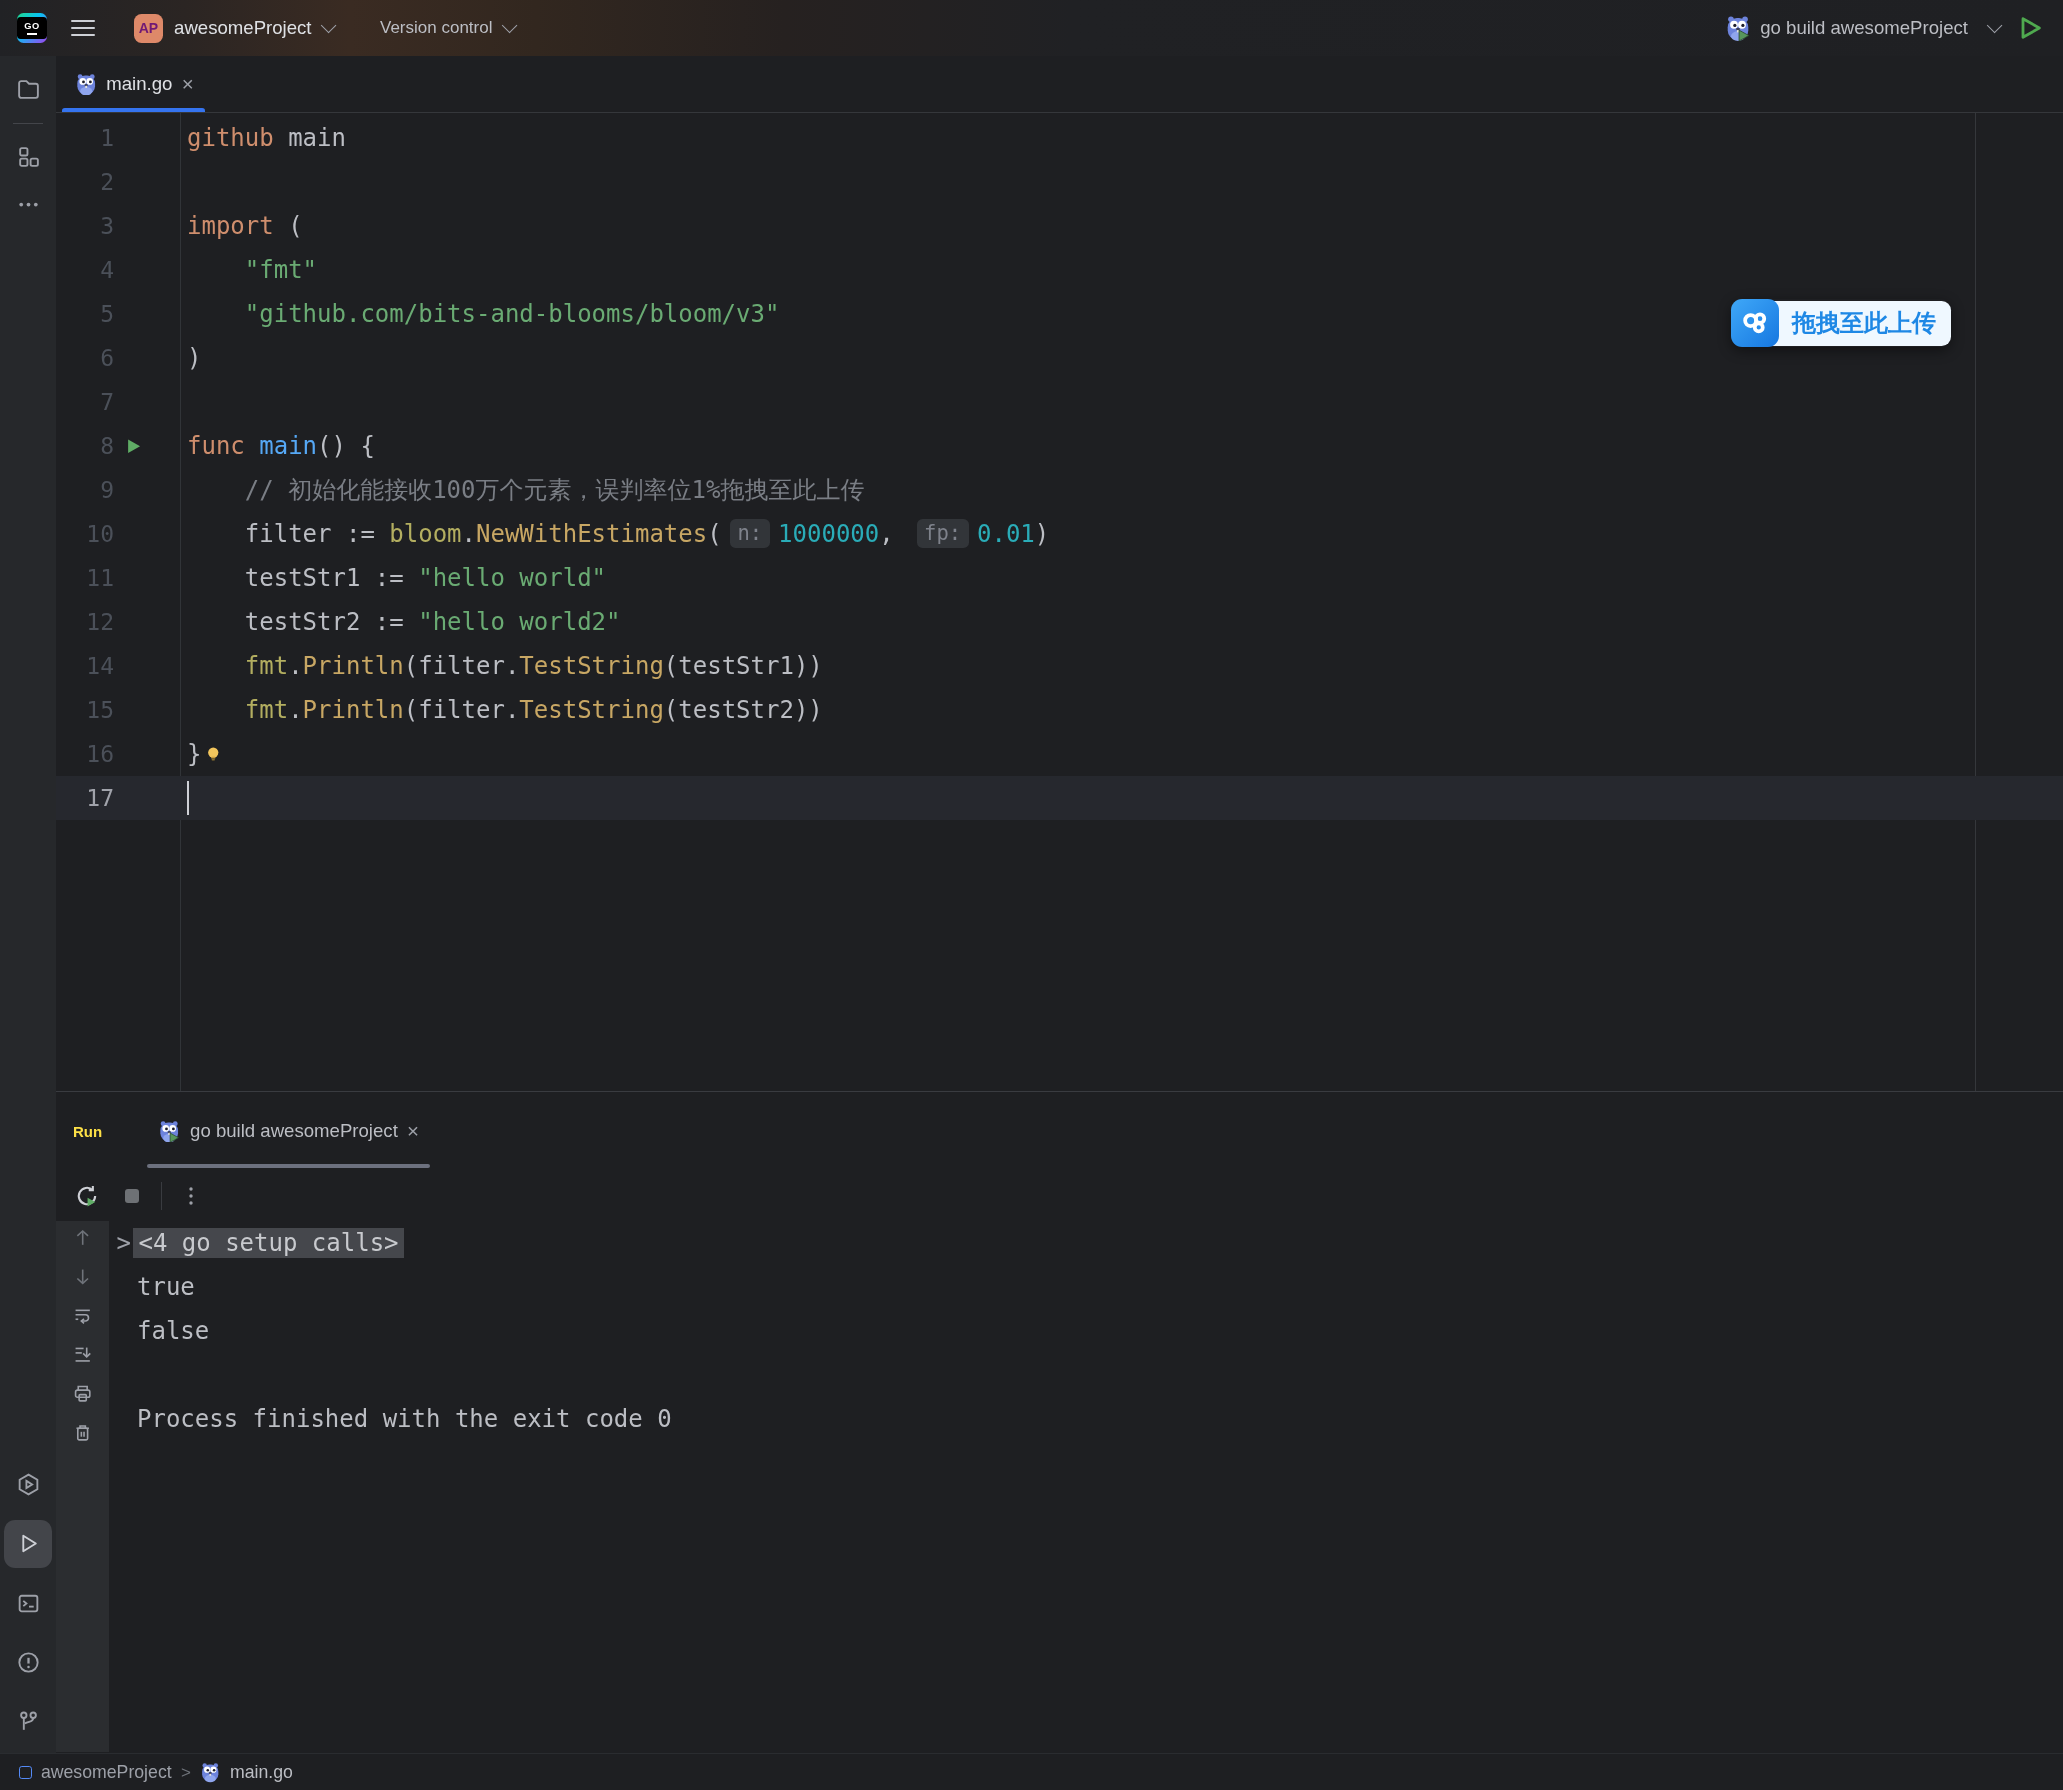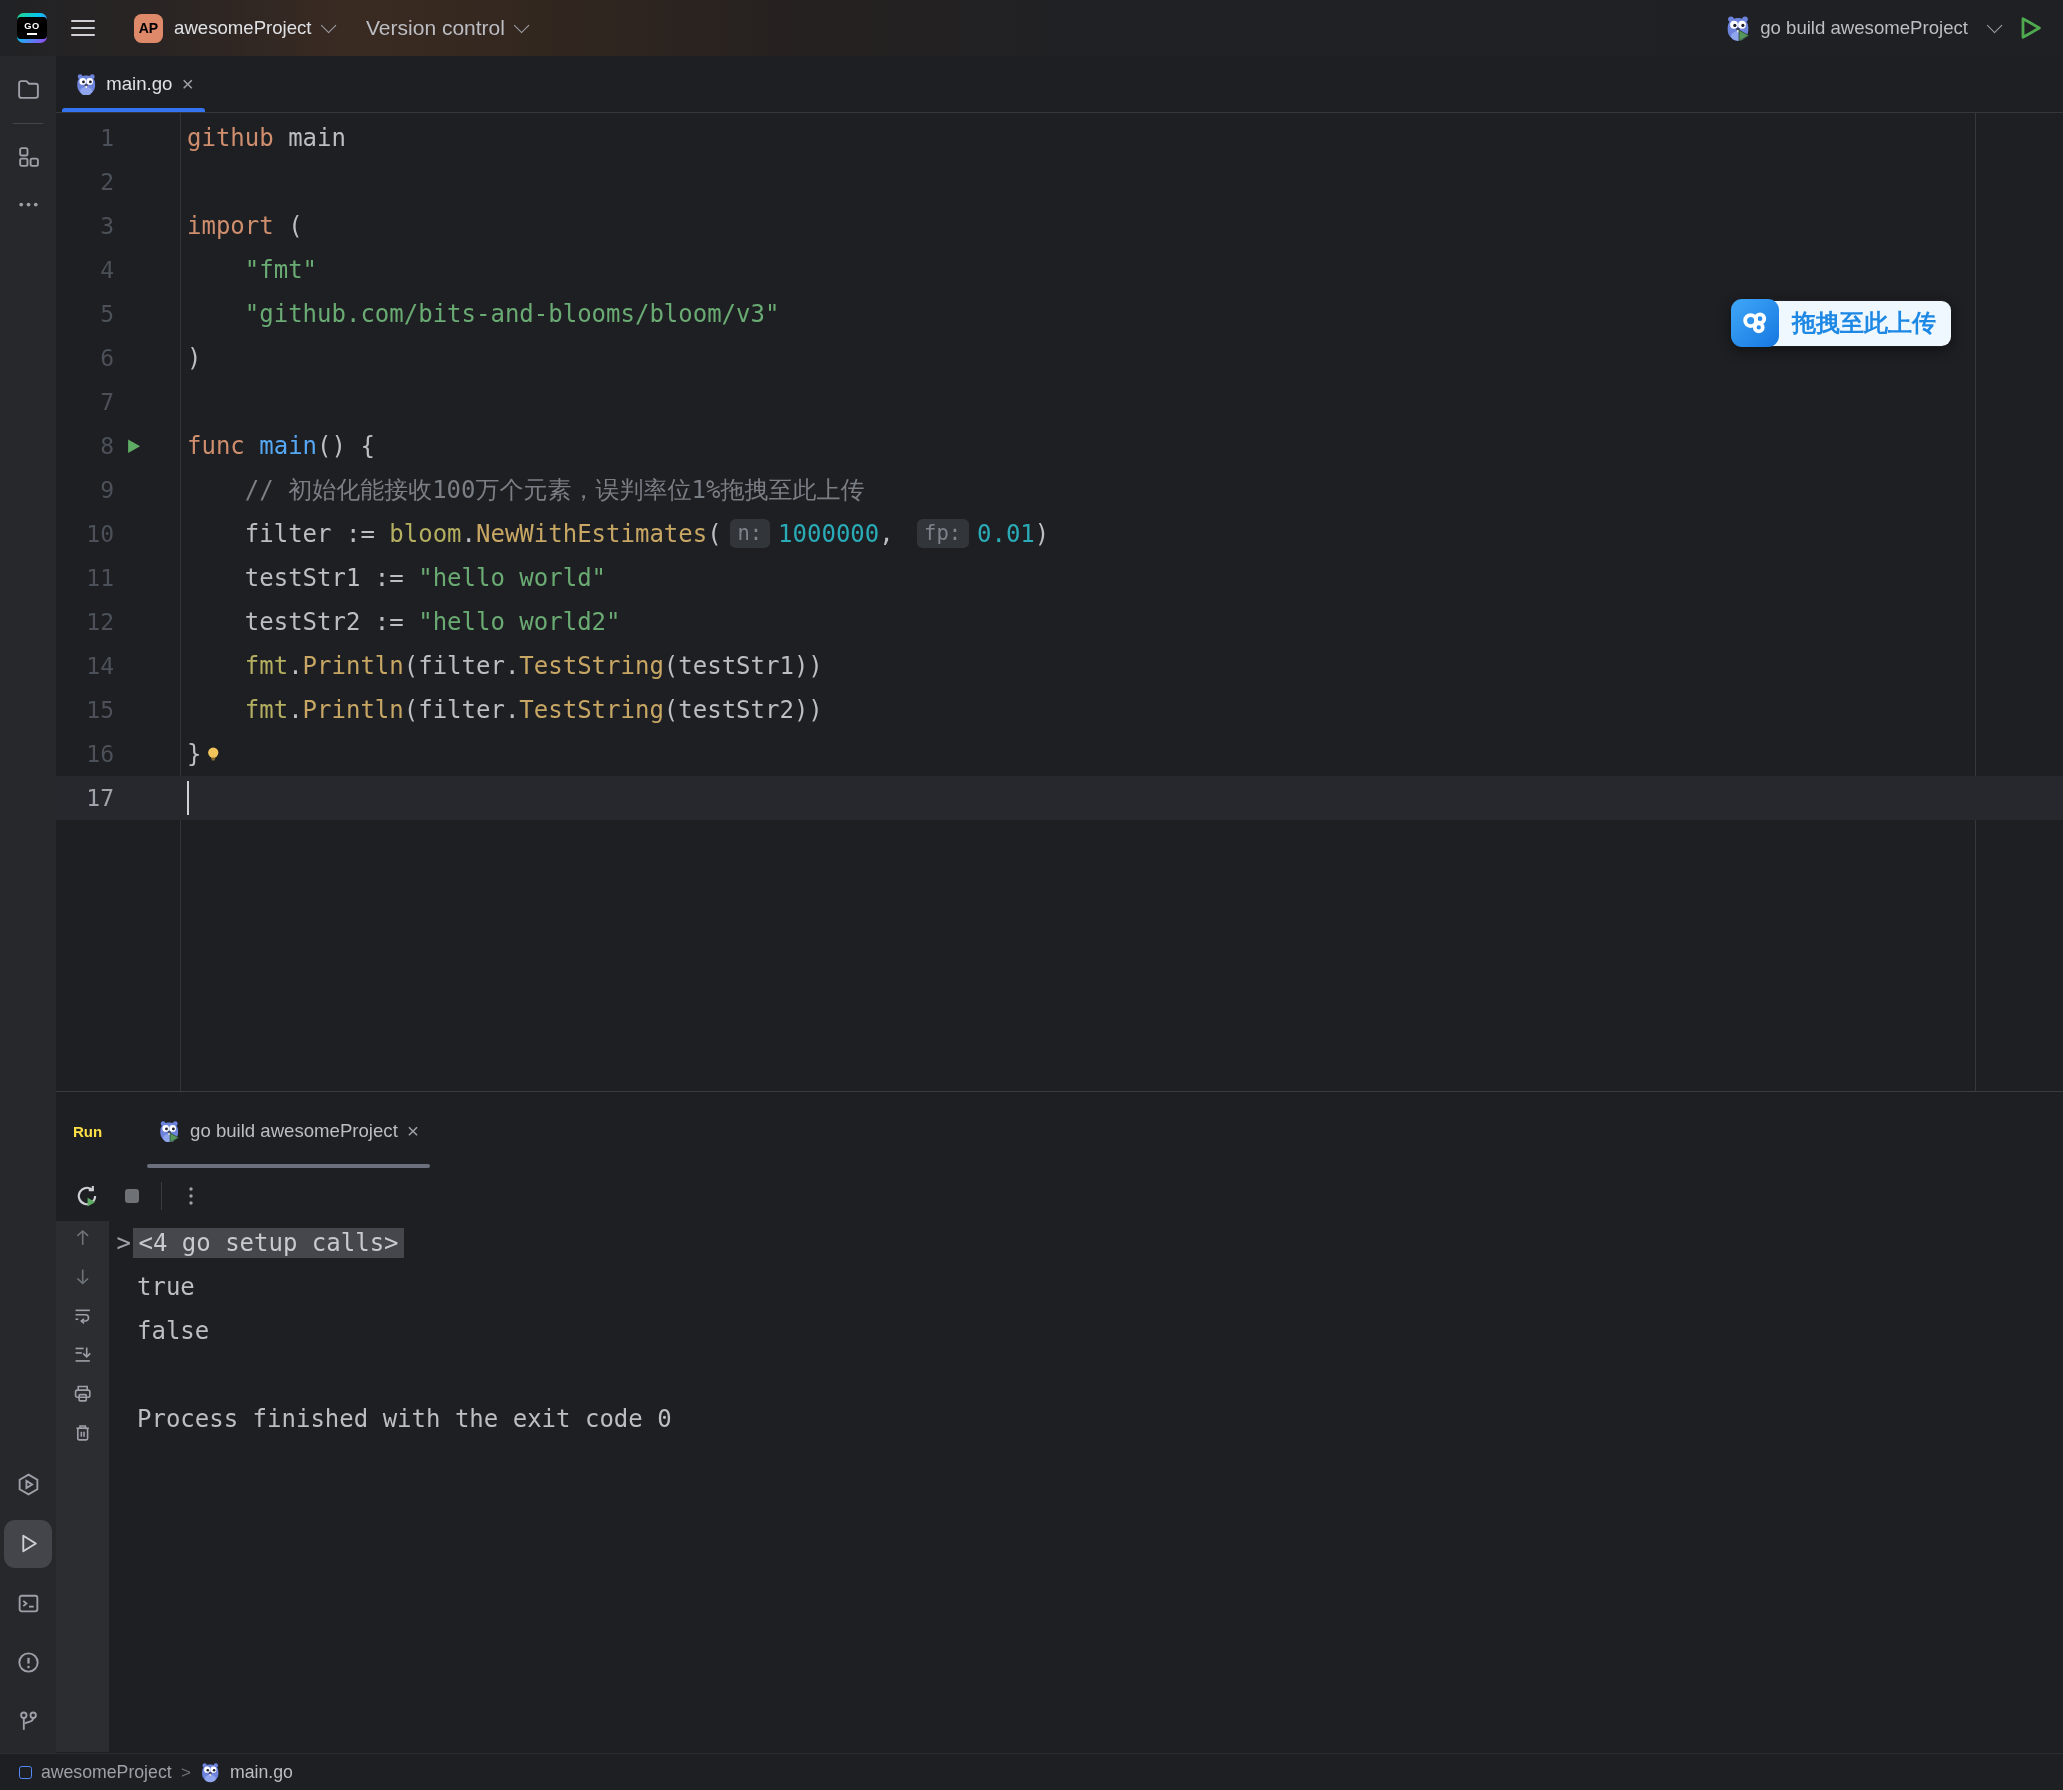--- a/index.html
+++ b/index.html
@@ -14,25 +14,25 @@
   .logo { width:30px; height:30px; border-radius:6.5px; margin-left:1.9px;
     background:linear-gradient(135deg,#21D789 0%,#07C3F2 40%,#9E43F0 100%);
     display:flex; align-items:center; justify-content:center; }
   .logo-inner { width:45px; height:22.4px; background:#000; border-radius:3.7px;
     display:flex; flex-direction:column; align-items:center; justify-content:center; }
   .logo-inner b { color:#fff; font-size:9.3px; letter-spacing:0.5px; }
   .logo-inner i { display:block; width:9.3px; height:1.9px; background:#fff; margin-top:1.9px; }
   .hamburger { margin-left:24px; width:24px; display:flex; flex-direction:column; gap:4.7px; cursor:pointer; }
   .hamburger span { height:2.3px; background:#CED0D6; border-radius:1.9px; }
   .ap-badge { margin-left:39px; width:29px; height:29px; border-radius:7.5px; background:#DE8969;
-    color:#000000; font-weight:bold; font-size:14px; display:flex; align-items:center; justify-content:center; }
+    color:#701a75; font-weight:bold; font-size:14px; display:flex; align-items:center; justify-content:center; }
   .proj-name { margin-left:11.2px; color:#DFE1E5; font-size:18.6px; }
   .chev { width:11.2px; height:11.2px; border-right:1.9px solid #9DA0A8; border-bottom:1.9px solid #9DA0A8;
     transform:rotate(45deg) translateY(-2.8px); margin-left:9.3px; }
-  .vc-label { margin-left:34px; color:#BCBEC4; font-size:21px; }
+  .vc-label { margin-left:48px; color:#BCBEC4; font-size:17px; }
   .spacer { flex:1; }
   .runcfg { display:flex; align-items:center; gap:9.3px; margin-right:18.6px; }
   .runcfg-label { color:#BCBEC4; font-size:18.6px; }
   .gopher-svg { width:26px; height:26px; }
   .gopher-sm { width:22.4px; height:22.4px; }
   .play-btn { width:28px; height:28px; margin-right:3.7px; }
 
   
   #rail { position:absolute; left:0; top:56px; width:56px; height:1697px; background:#26282B;
     display:flex; flex-direction:column; align-items:center; }

